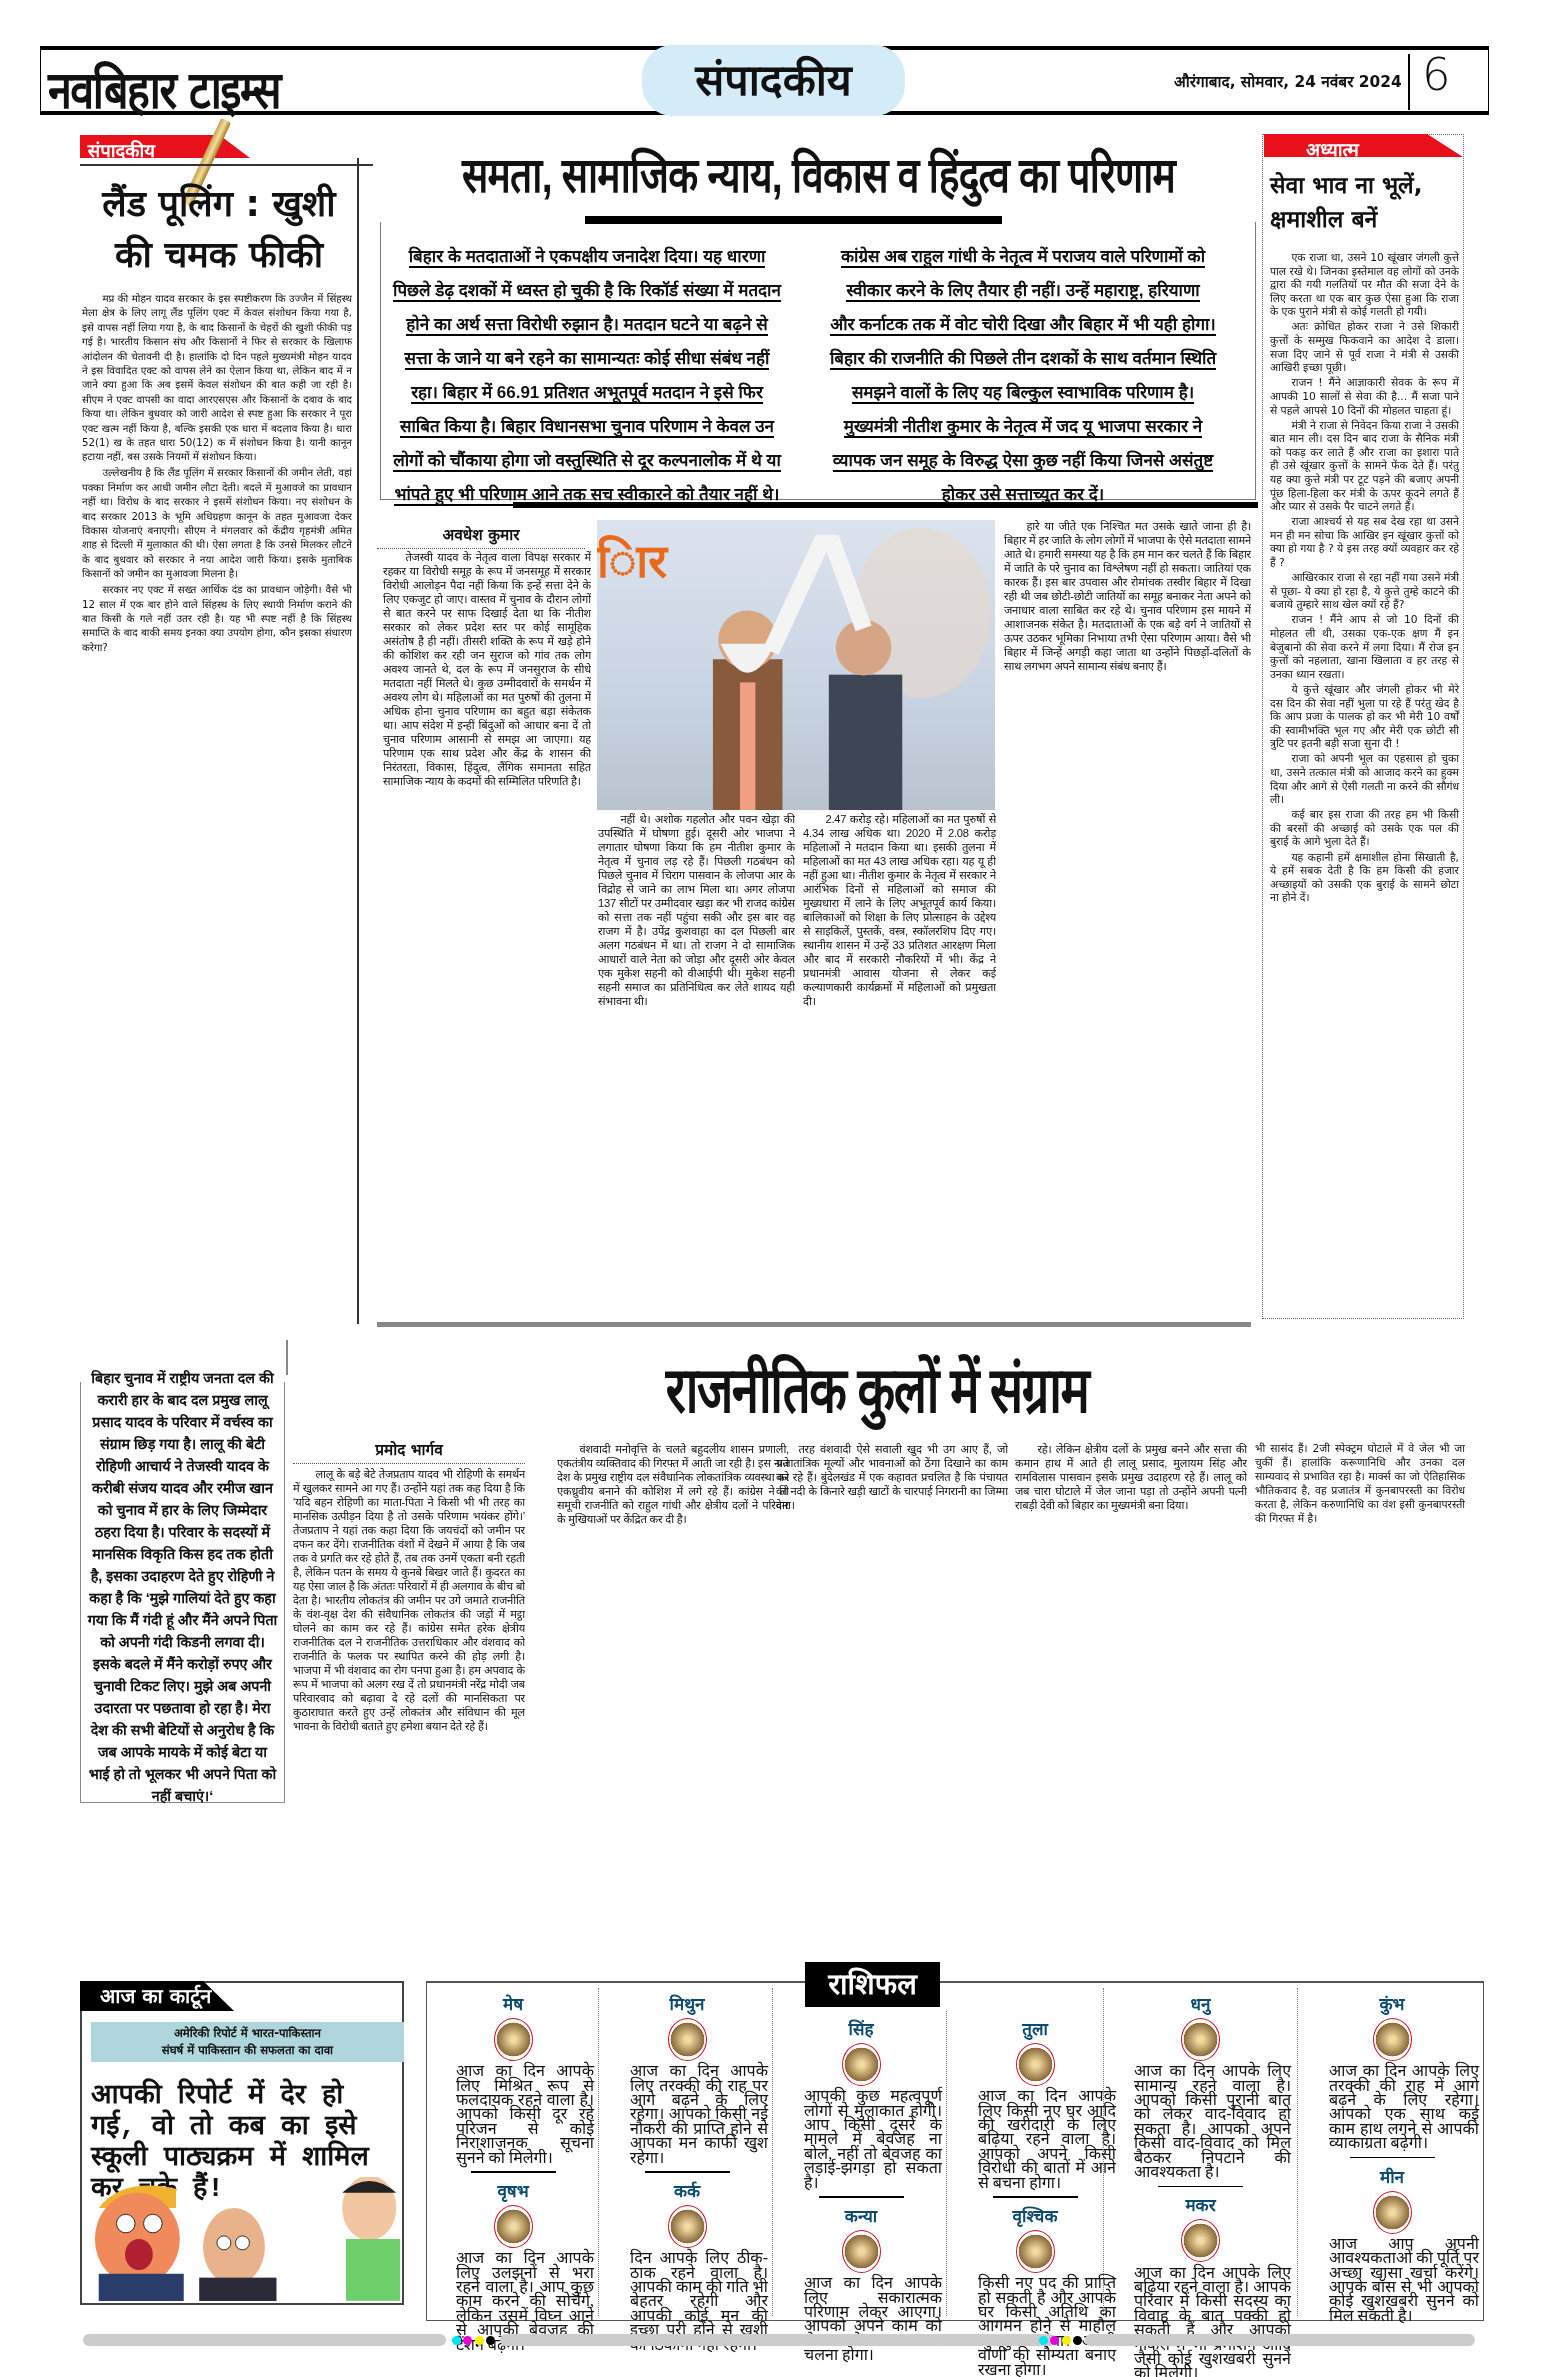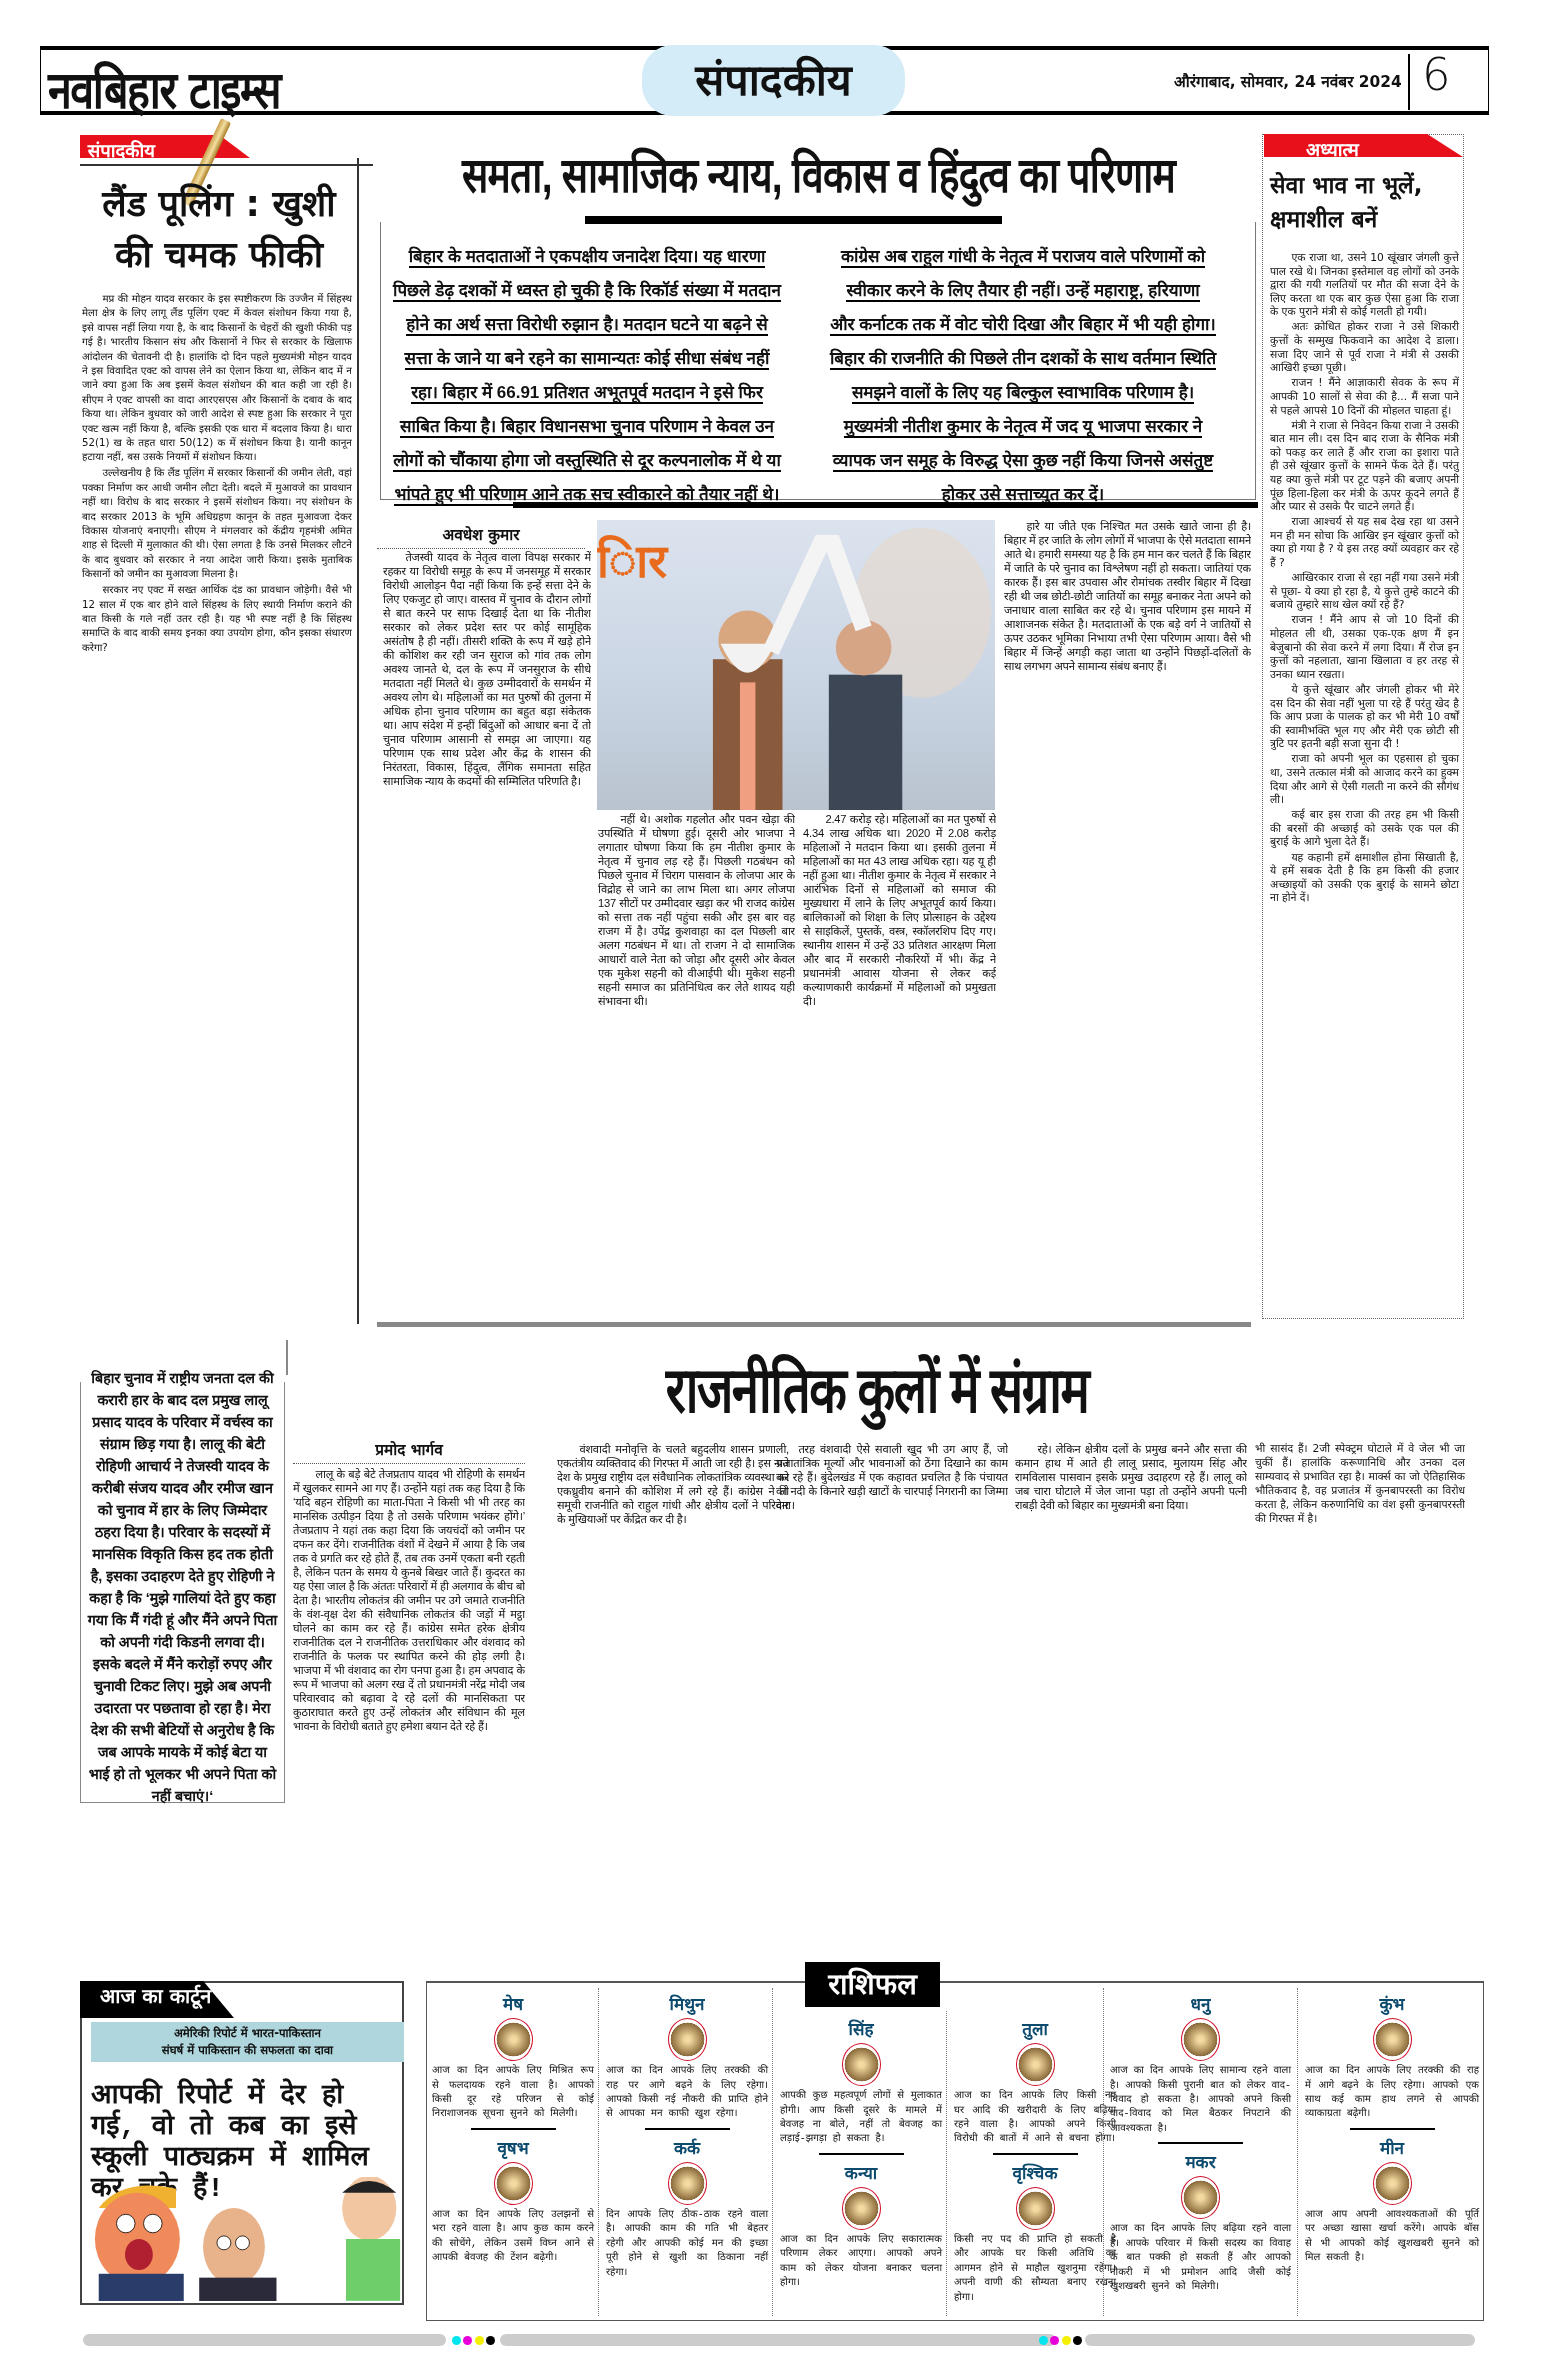--- a/index.html
+++ b/index.html
@@ -40,21 +40,21 @@
   .quote-text { left: 86px; top: 1367px; width: 193px; text-align: center; font-weight: bold; font-family: "Liberation Sans", sans-serif; font-size: 14.3px; line-height: 22px; }
 
   .cartoon-box { left: 80px; top: 1981px; width: 324px; height: 324px; border: 2.3px solid #444; }
   .cartoon-caption { background: #aed6dc; text-align: center; font-weight: bold; font-size: 11.6px; line-height: 17px; padding: 3.1px; }
   .cartoon-speech { font-weight: bold; font-size: 27px; line-height: 31px; font-family: Liberation Mono, monospace; }
 
   .rashifal-frame { left: 426px; top: 1983px; width: 1058px; height: 338px; border: 1.5px solid #555; border-top: none; }
   .rashi-col { top: 1992px; width: 162px; }
   .rashi-name { color: #0c4a6e; font-weight: bold; font-size: 17px; text-align: center; font-family: "Liberation Sans", sans-serif; }
   .rashi-icon { width: 39px; height: 43px; border-radius: 50%; border: 1.5px solid #d0102a; margin: 3.1px auto; background: radial-gradient(circle,#f3d9a0 10%,#8a6a3a 60%,#fff 62%); }
-  .rashi-text { font-size: 10px; line-height: 14.4px; text-align: justify; font-family: Liberation Mono, monospace; }
+  .rashi-text { font-size: 16px; line-height: 14.4px; text-align: justify; font-family: Liberation Serif, serif; margin-left: 24px; }
   .rashi-sep { width: 85px; height: 1.5px; background: #000; margin: 6.2px auto; }
   .vsep { width: 0; border-left: 1.5px dotted #777; }
 
   .footer-bar { top: 2334px; height: 12.4px; background: #ccc; border-radius: 6.2px; }
   .cmyk { top: 2336px; width: 9.3px; height: 9.3px; border-radius: 50%; }
 </style>
 </head>
 <body>
 
 <div class="abs masthead"></div>
@@ -171,21 +171,21 @@
     <p>तरह वंशवादी ऐसे सवाली खुद भी उग आए हैं, जो प्रजातांत्रिक मूल्यों और भावनाओं को ठेंगा दिखाने का काम कर रहे हैं। बुंदेलखंड में एक कहावत प्रचलित है कि पंचायत की नदी के किनारे खड़ी खाटों के चारपाई निगरानी का जिम्मा देना।</p>
   </div>
 <div class="abs col-text condensed" style="left:1015px;top:1442px;width:232px;height:394px;overflow:hidden;">
     <p>रहे। लेकिन क्षेत्रीय दलों के प्रमुख बनने और सत्ता की कमान हाथ में आते ही लालू प्रसाद, मुलायम सिंह और रामविलास पासवान इसके प्रमुख उदाहरण रहे हैं। लालू को जब चारा घोटाले में जेल जाना पड़ा तो उन्होंने अपनी पत्नी राबड़ी देवी को बिहार का मुख्यमंत्री बना दिया।</p>
   </div>
 <div class="abs col-text" style="left:1255px;top:1442px;width:210px;height:394px;overflow:hidden;font-size:10.7px;line-height:14px;">
     <p style="text-indent:0">भी सासंद हैं। 2जी स्पेक्ट्रम घोटाले में वे जेल भी जा चुकीं हैं। हालांकि करूणानिधि और उनका दल साम्यवाद से प्रभावित रहा है। मार्क्स का जो ऐतिहासिक भौतिकवाद है, वह प्रजातंत्र में कुनबापरस्ती का विरोध करता है, लेकिन करुणानिधि का वंश इसी कुनबापरस्ती की गिरफ्त में है।</p>
   </div>
 
 <div class="abs cartoon-box"></div>
-<div class="abs black-tag" style="left:80px;top:1981px;width:154px;height:37px;font-size:20px;line-height:31px;padding-left:20px;clip-path:polygon(0 0,80% 0,100% 100%,0 100%);">आज का कार्टून</div>
+<div class="abs black-tag" style="left:80px;top:1981px;width:154px;height:30px;font-size:20px;line-height:31px;padding-left:20px;clip-path:polygon(0 0,80% 0,100% 100%,0 100%);">आज का कार्टून</div>
 <div class="abs cartoon-caption" style="left:91px;top:2022px;width:313px;">
   <div>अमेरिकी रिपोर्ट में भारत-पाकिस्तान</div>
   <div>संघर्ष में पाकिस्तान की सफलता का दावा</div>
 </div>
 <div class="abs cartoon-speech" style="left:91px;top:2081px;width:309px;">आपकी रिपोर्ट में देर हो गई, वो तो कब का इसे स्कूली पाठ्यक्रम में शामिल कर चुके हैं!</div>
 <svg class="abs" style="left:91px;top:2177px;" width="313" height="124" viewBox="0 0 405 160">
   <path d="M10 40 Q40 0 110 15 L110 40 Z" fill="#f0b030"></path>
   <ellipse cx="60" cy="80" rx="55" ry="60" fill="#f08a5a"></ellipse>
   <circle cx="45" cy="60" r="12" fill="#fff" stroke="#000"></circle>
     <circle cx="80" cy="60" r="12" fill="#fff" stroke="#000"></circle>

